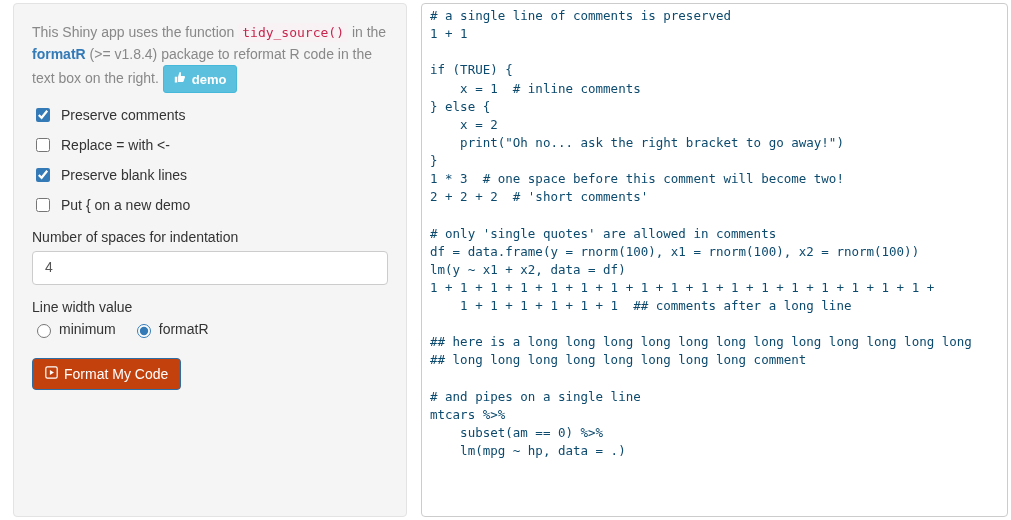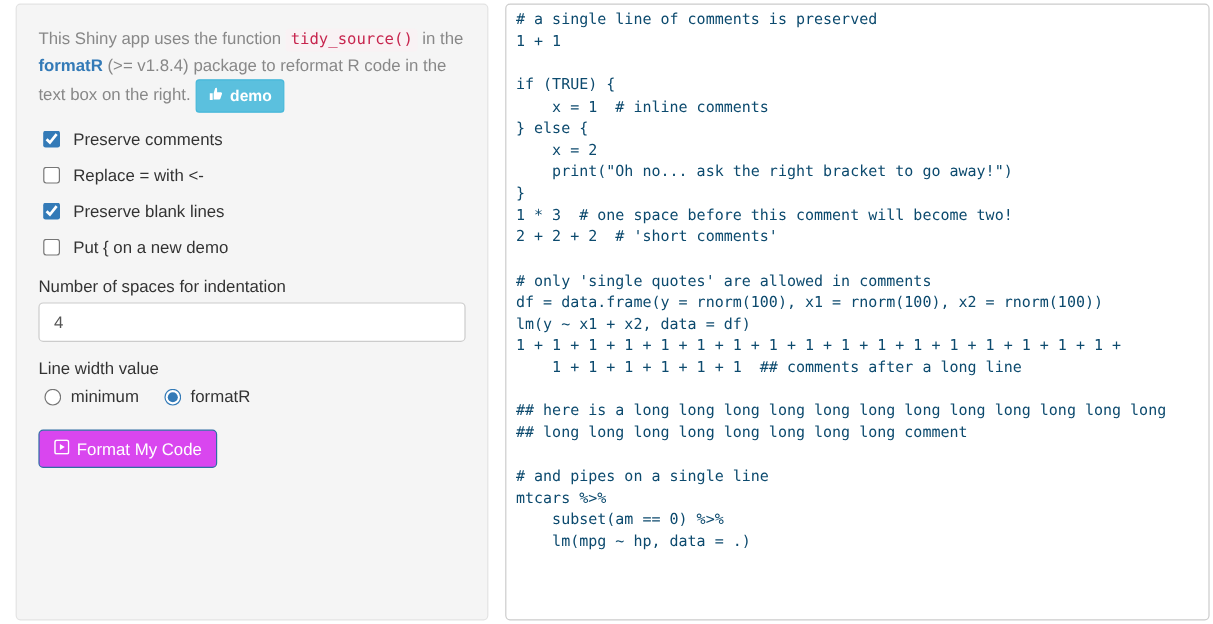--- a/index.html
+++ b/index.html
@@ -104,21 +104,21 @@
   }
   .radio-opt input[type=radio] {
     width: 14px; height: 14px;
     accent-color: #337ab7;
     cursor: pointer;
   }
   .primary-btn {
     display: inline-flex;
     align-items: center;
     gap: 6px;
-    background: #d946ef;
+    background: #c2410c;
     color: #fff;
     border: 1px solid #2e6da4;
     border-radius: 4px;
     padding: 7px 12px;
     font-size: 14px;
     cursor: pointer;
     margin-top: 6px;
   }
   .primary-btn svg { width: 13px; height: 13px; }
   .code-area {

